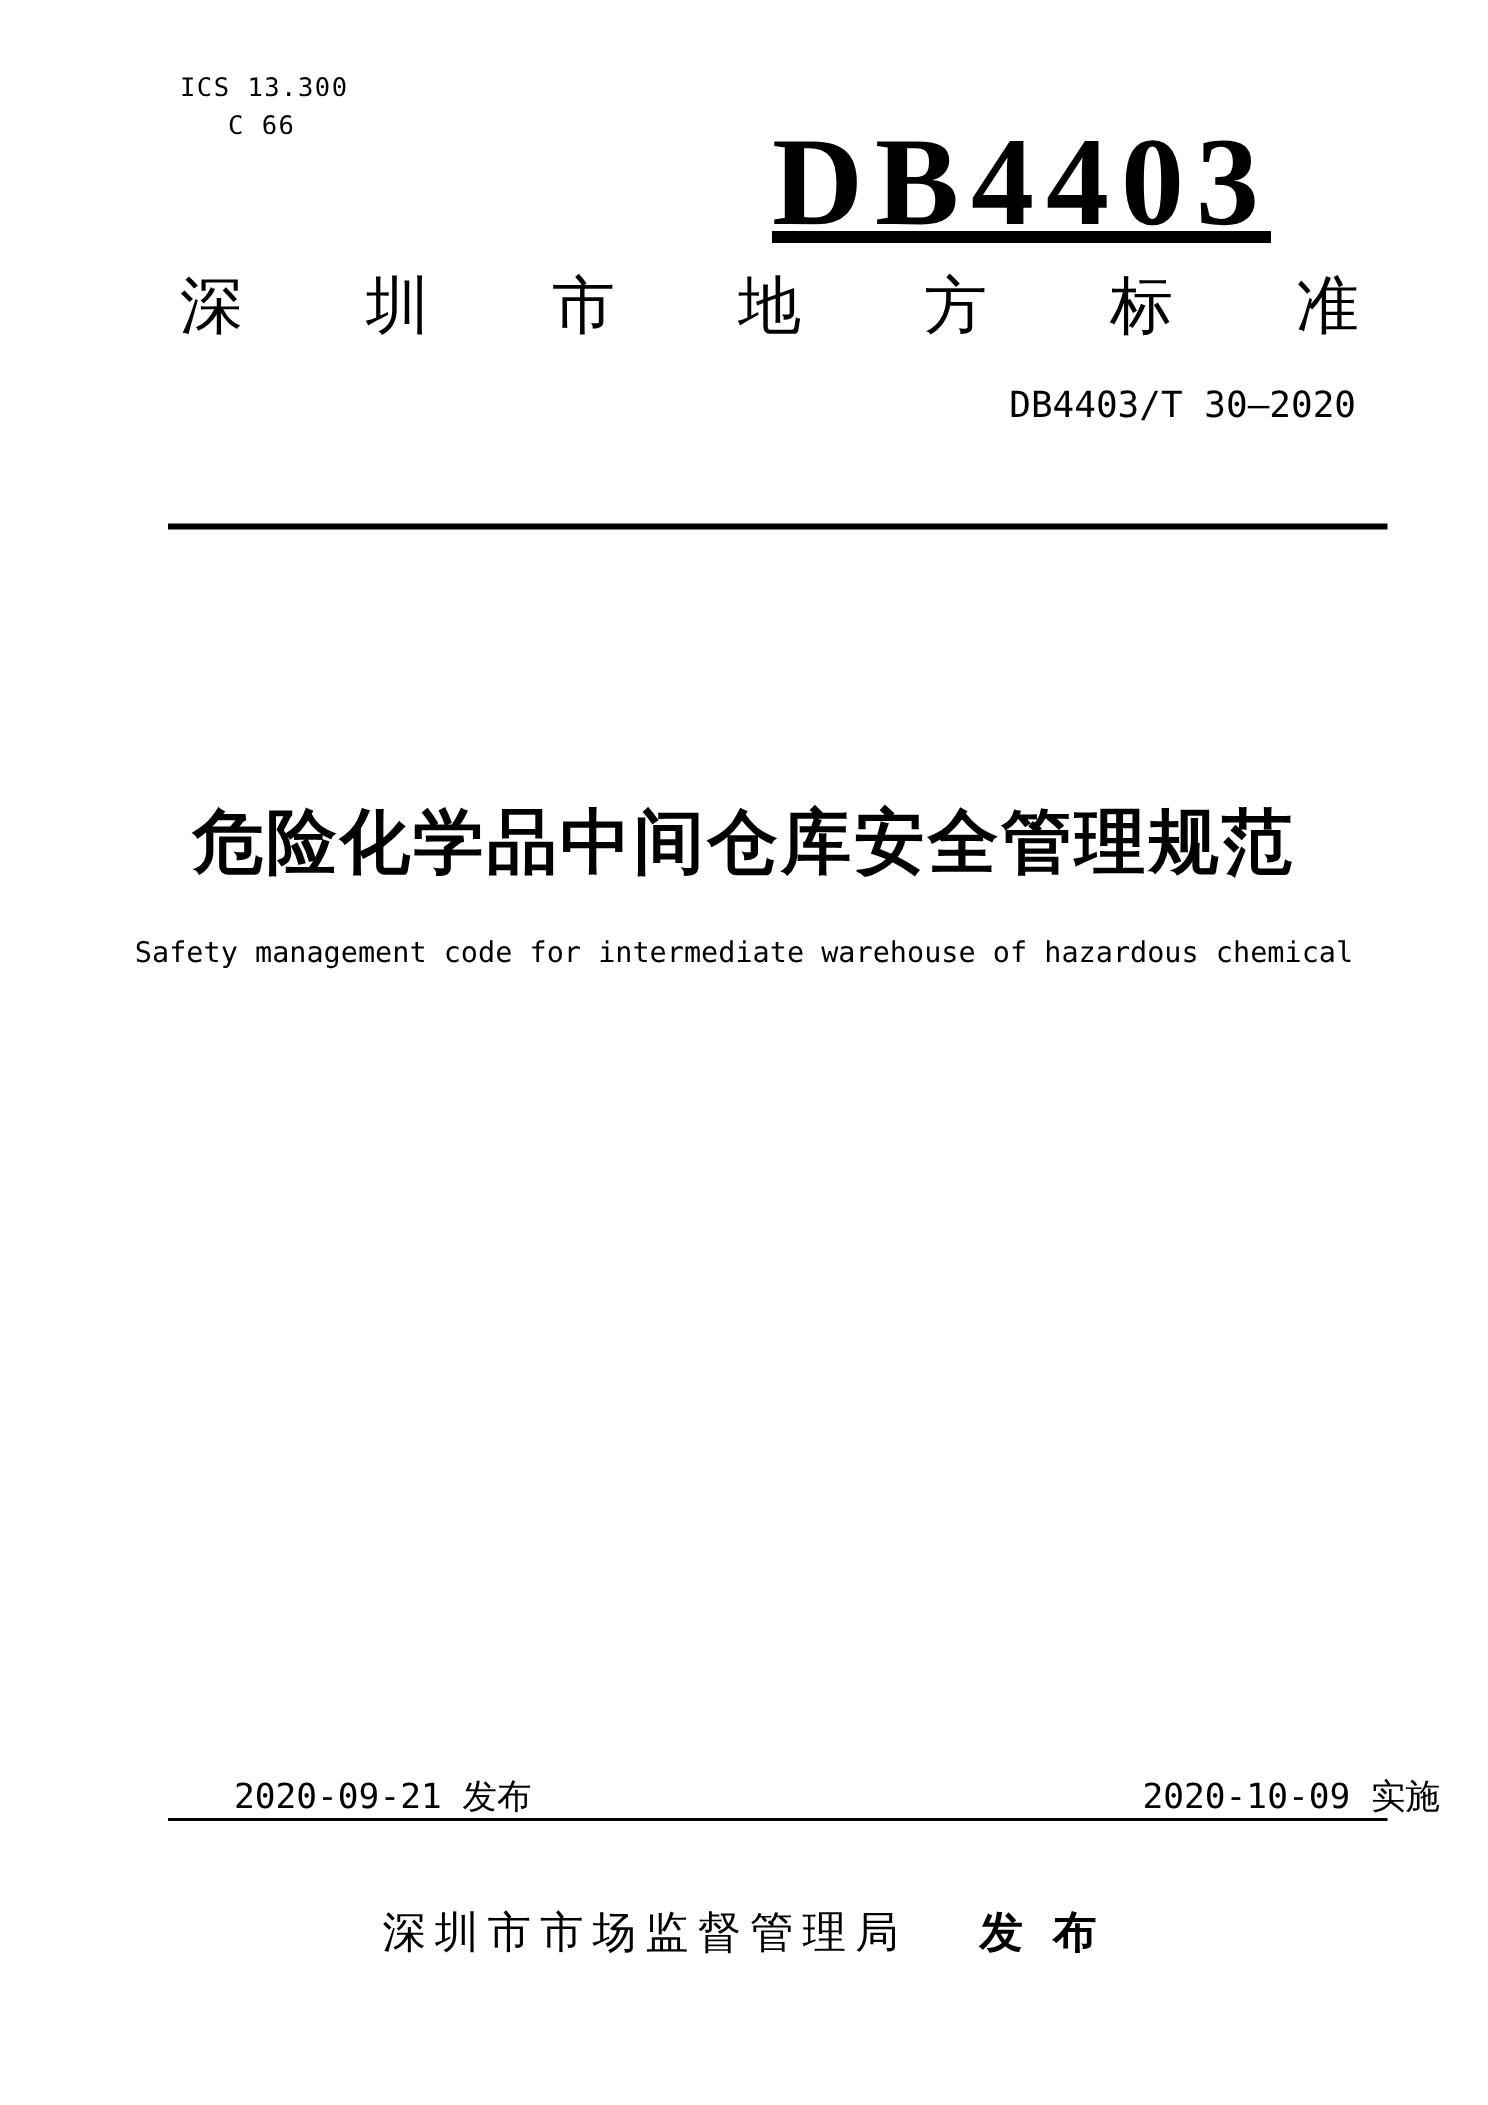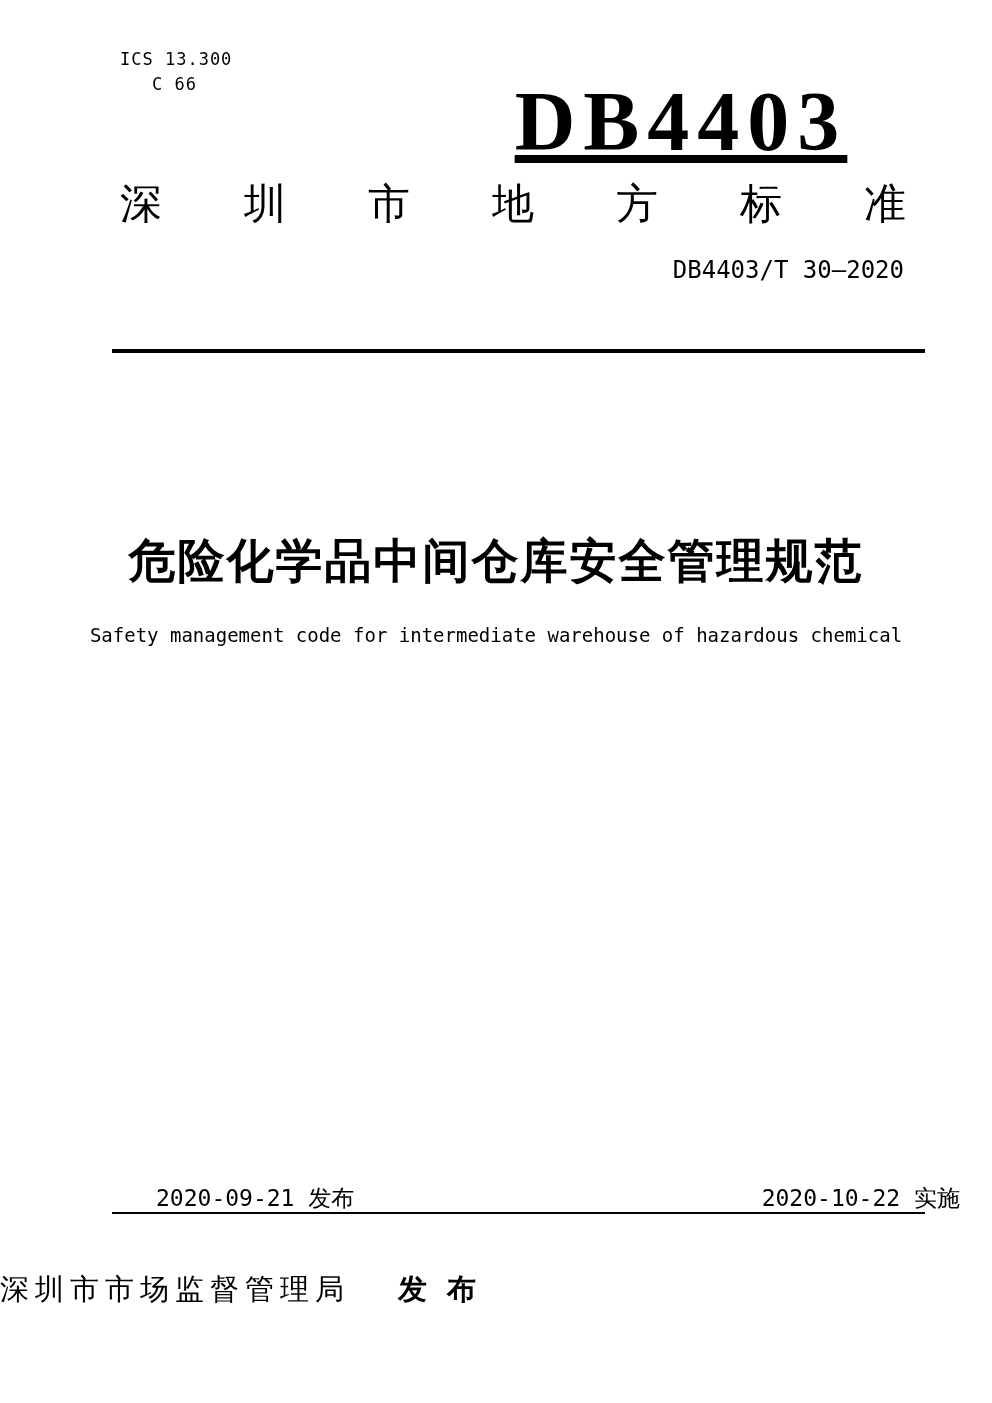--- a/index.html
+++ b/index.html
@@ -62,21 +62,21 @@
     position: absolute; left: 118px; top: 1186px; width: 804px;
     display: flex; justify-content: space-between;
     font-size: 23px; line-height: 1.1; margin-left: 38px;
   }
   .rule-thin {
     position: absolute; left: 112px; top: 1212px;
     width: 813px; height: 2px; background: #000000;
   }
   .publisher-row {
     position: absolute; left: 0; top: 1274px; width: 100%;
-    display: flex; justify-content: flex-start; align-items: baseline;
+    display: flex; justify-content: center; align-items: baseline;
     gap: 48px;
     font-size: 29px; line-height: 1.1;
   }
   .publisher-name { letter-spacing: 6px; font-weight: 500; }
   .publish-verb   { letter-spacing: 6px; font-weight: 700; }
 </style>
 </head>
 <body>
 
 <div class="page">
@@ -100,21 +100,21 @@
   <div class="doc-number mono">DB4403/T 30—2020</div>
 
   <div class="rule-thick"></div>
 
   <div class="title-cn cjk">危险化学品中间仓库安全管理规范</div>
 
   <div class="title-en mono">Safety management code for intermediate warehouse of hazardous chemical</div>
 
   <div class="dates-row mono">
     <span>2020-09-21 发布</span>
-    <span>2020-10-22 实施</span>
+    <span>2020-10-09 实施</span>
   </div>
 
   <div class="rule-thin"></div>
 
   <div class="publisher-row cjk">
     <span class="publisher-name">深圳市市场监督管理局</span>
     <span class="publish-verb">发 布</span>
   </div>
 
 </div>

